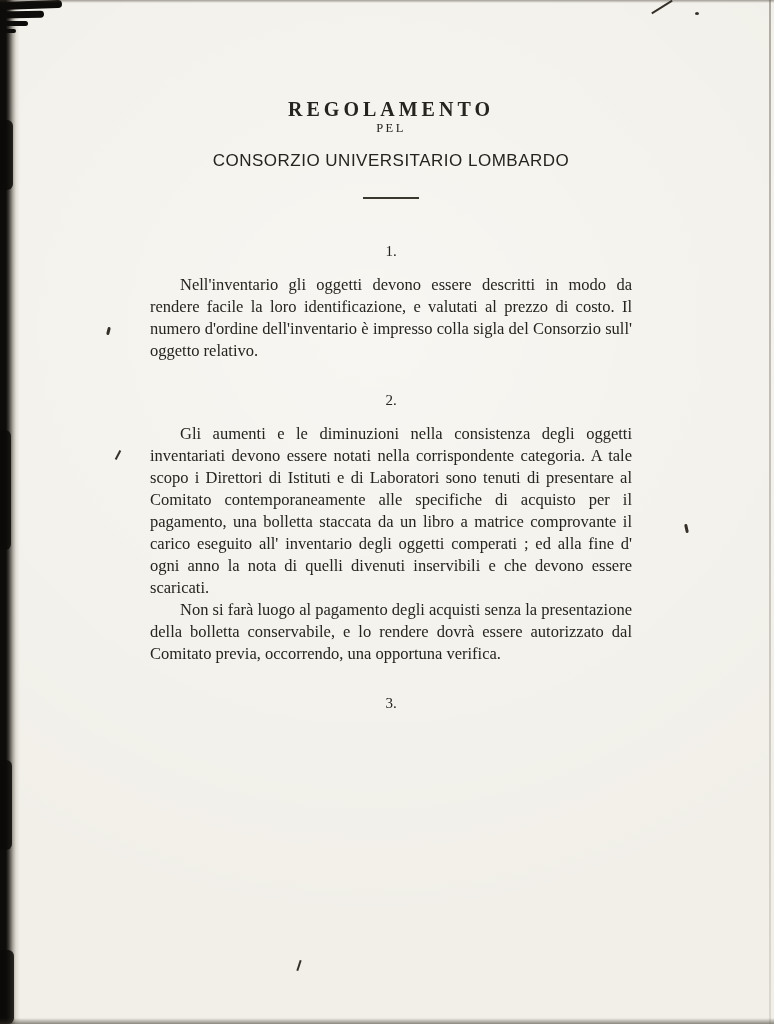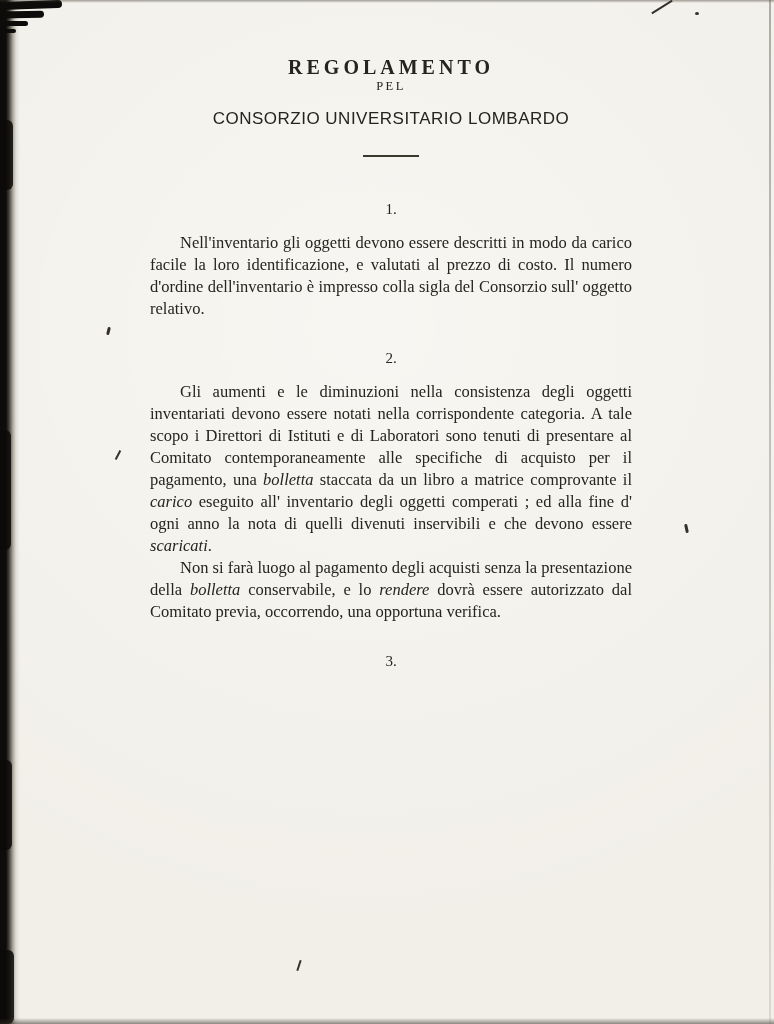--- a/index.html
+++ b/index.html
@@ -47,21 +47,21 @@
 
   .mark { position: absolute; background: #35312a; }
   .mark-slash-tr  { left: 650px; top: 6px;   width: 24px; height: 2px; transform: rotate(-32deg); }
   .mark-dot-tr    { left: 695px; top: 12px;  width: 4px;  height: 3px; border-radius: 50%; }
   .speck-a { left: 107px; top: 327px; width: 3px; height: 8px;  border-radius: 2px; transform: rotate(14deg); }
   .speck-b { left: 117px; top: 450px; width: 2px; height: 10px; transform: rotate(28deg); }
   .speck-c { left: 685px; top: 524px; width: 3px; height: 9px;  border-radius: 2px; transform: rotate(-12deg); }
   .speck-d { left: 298px; top: 960px; width: 2px; height: 11px; transform: rotate(18deg); }
 
   
-  .content { position: absolute; left: 150px; top: 0; width: 482px; padding-top: 56px; }
+  .content { position: absolute; left: 150px; top: 0; width: 482px; padding-top: 98px; }
 
   .title {
     margin: 0; text-align: center;
     font-size: 20px; font-weight: bold; letter-spacing: 4px;
   }
   .subtitle { text-align: center; font-size: 12.5px; letter-spacing: 2.5px; }
   .main-title {
     margin: 15px 0 12px; text-align: center;
     font-family: "Liberation Sans", "DejaVu Sans", sans-serif;
     font-size: 17px; font-weight: 500; letter-spacing: 0.5px;
@@ -71,21 +71,21 @@
   .section-number { text-align: center; font-size: 15px; margin: 30px 0 14px; }
   .doc-section:first-child .section-number { margin-top: 44px; }
 
   .paragraph {
     margin: 0;
     font-size: 16.5px;
     line-height: 22px;
     text-align: justify;
     text-indent: 30px;
   }
-  .italic { font-style: italic; }
+  .italic { }
 </style>
 </head>
 <body>
 
 <div class="page">
 
   <div class="binding-edge"></div>
   <div class="edge-bump bump1"></div>
   <div class="edge-bump bump2"></div>
   <div class="edge-bump bump3"></div>
@@ -105,21 +105,21 @@
   <div class="mark speck-d"></div>
 
   <div class="content">
     <h1 class="title">REGOLAMENTO</h1>
     <div class="subtitle">PEL</div>
     <h2 class="main-title">CONSORZIO UNIVERSITARIO LOMBARDO</h2>
     <div class="divider"></div>
     <div class="sections">
         <section class="doc-section">
           <div class="section-number">1.</div>
-          <p class="paragraph"><span>Nell'inventario gli oggetti devono essere descritti in modo da carico facile la loro identificazione, e valutati al prezzo di costo. Il numero d'ordine dell'inventario è impresso colla sigla del Consorzio sull' oggetto relativo.</span></p>
+          <p class="paragraph"><span>Nell'inventario gli oggetti devono essere descritti in modo da rendere facile la loro identificazione, e valutati al prezzo di costo. Il numero d'ordine dell'inventario è impresso colla sigla del Consorzio sull' oggetto relativo.</span></p>
         </section>
         <section class="doc-section">
           <div class="section-number">2.</div>
           <p class="paragraph"><span>Gli aumenti e le diminuzioni nella consistenza degli oggetti inventariati devono essere notati nella corrispondente categoria. A tale scopo i Direttori di Istituti e di Laboratori sono tenuti di presentare al Comitato contemporaneamente alle specifiche di acquisto per il pagamento, una </span><span class="italic">bolletta</span><span> staccata da un libro a matrice comprovante il </span><span class="italic">carico</span><span> eseguito all' inventario degli oggetti comperati ; ed alla fine d' ogni anno la nota di quelli divenuti inservibili e che devono essere </span><span class="italic">scaricati</span><span>.</span></p>
           <p class="paragraph"><span>Non si farà luogo al pagamento degli acquisti senza la presentazione della </span><span class="italic">bolletta</span><span> conservabile, e lo </span><span class="italic">rendere</span><span> dovrà essere autorizzato dal Comitato previa, occorrendo, una opportuna verifica.</span></p>
         </section>
         <section class="doc-section">
           <div class="section-number">3.</div>
         </section>
       </div>

